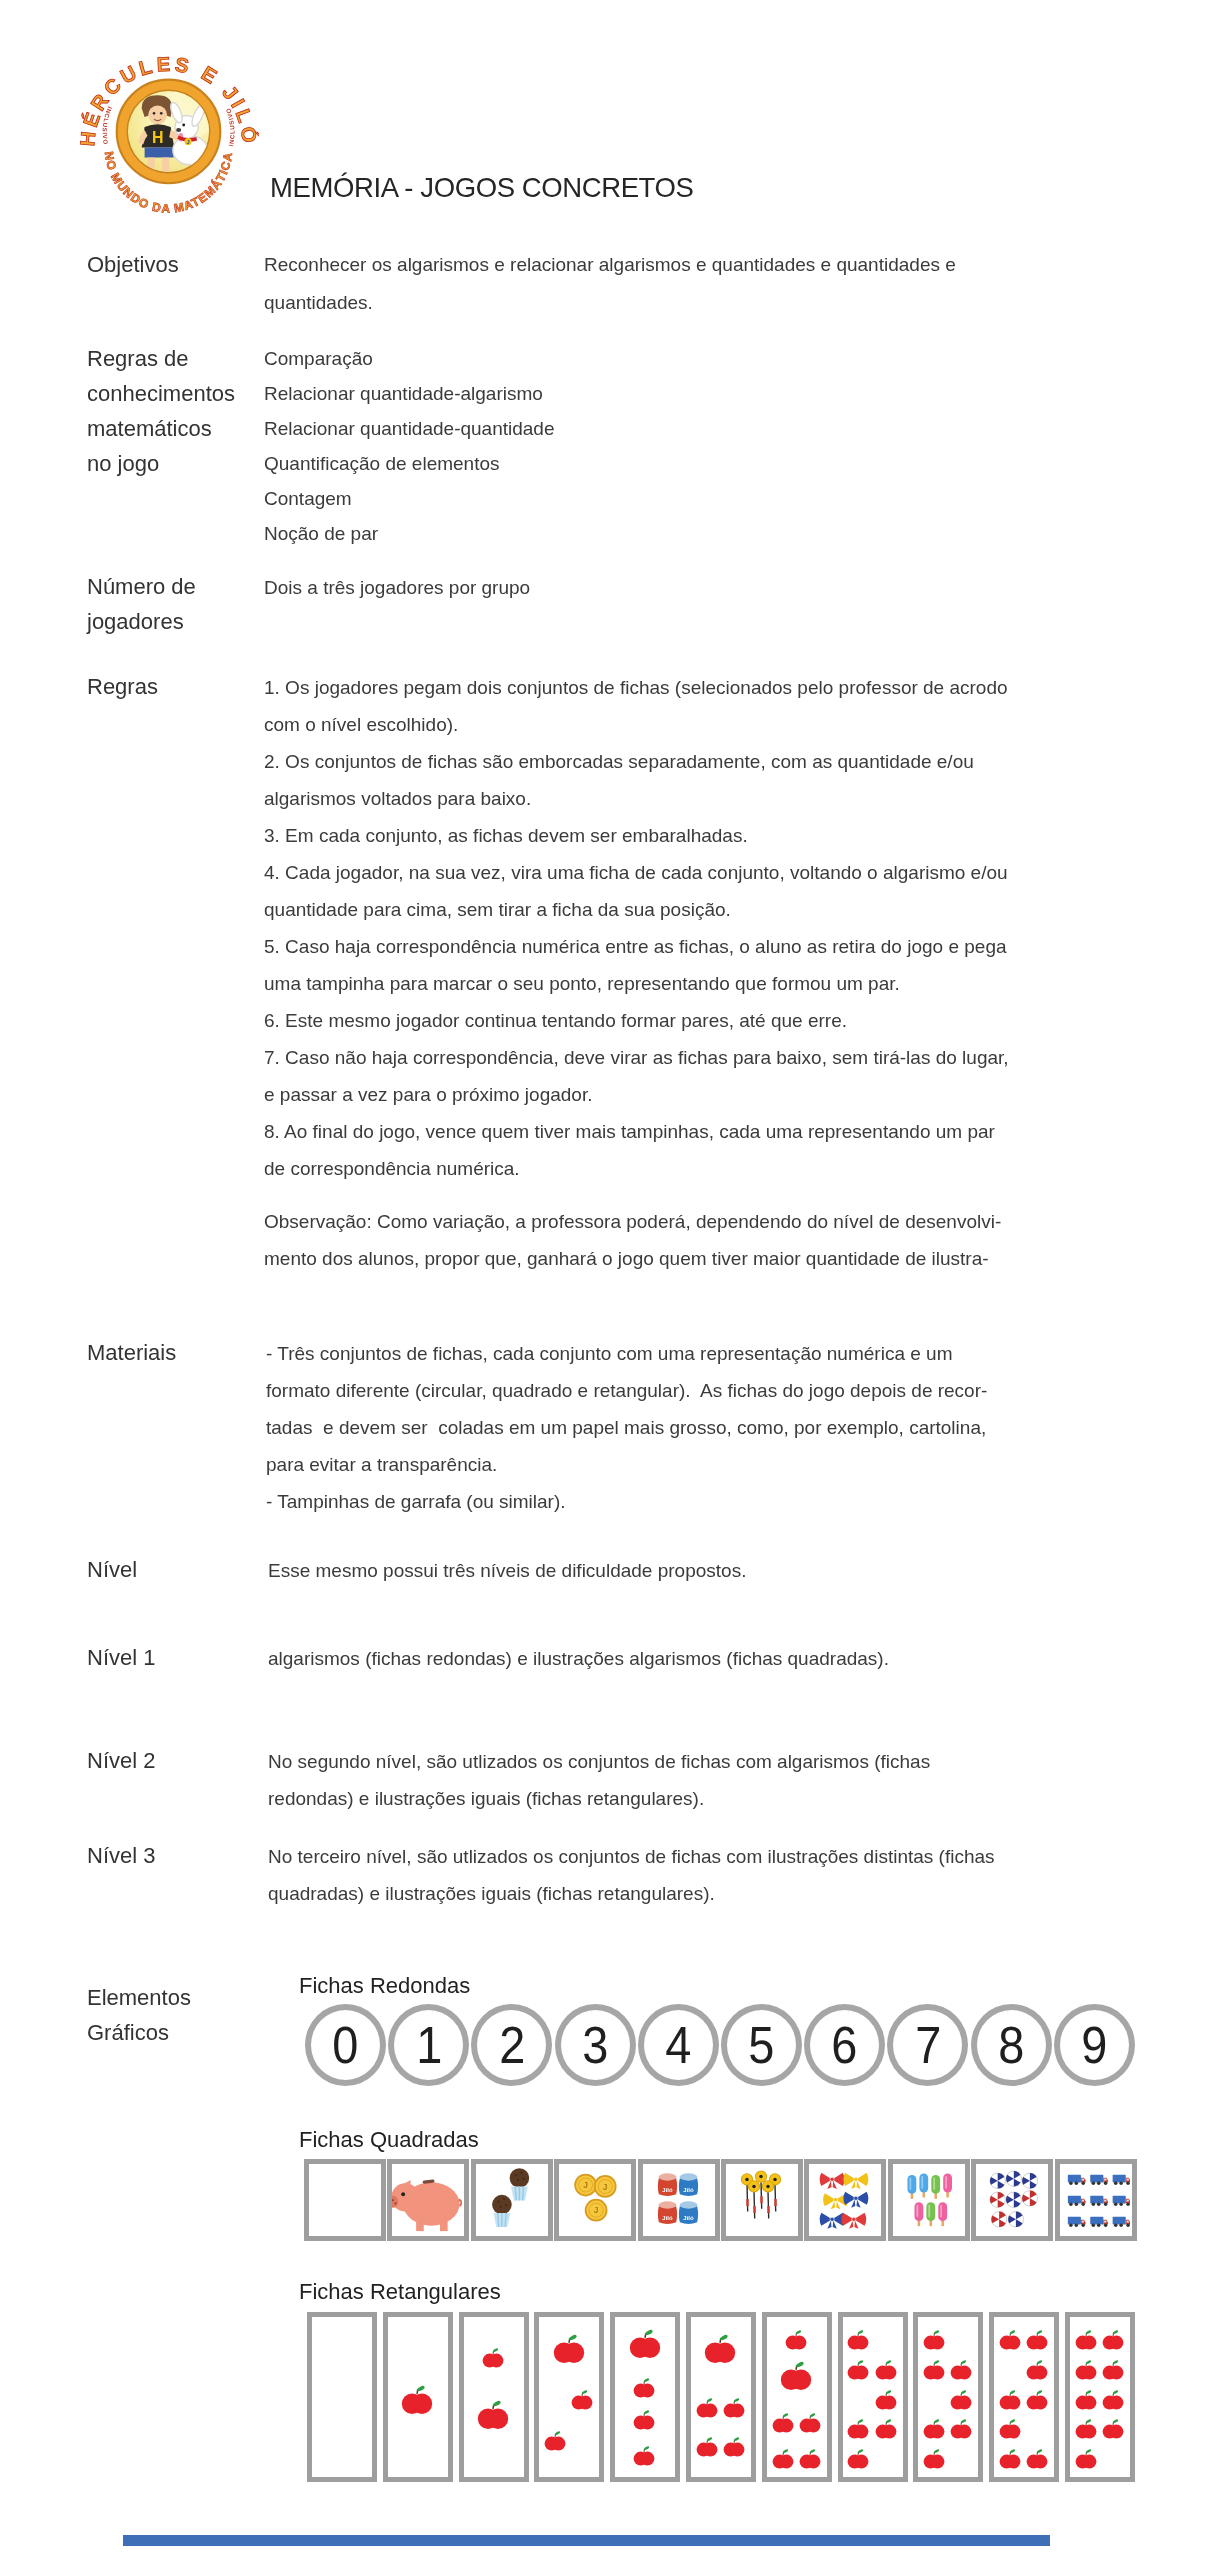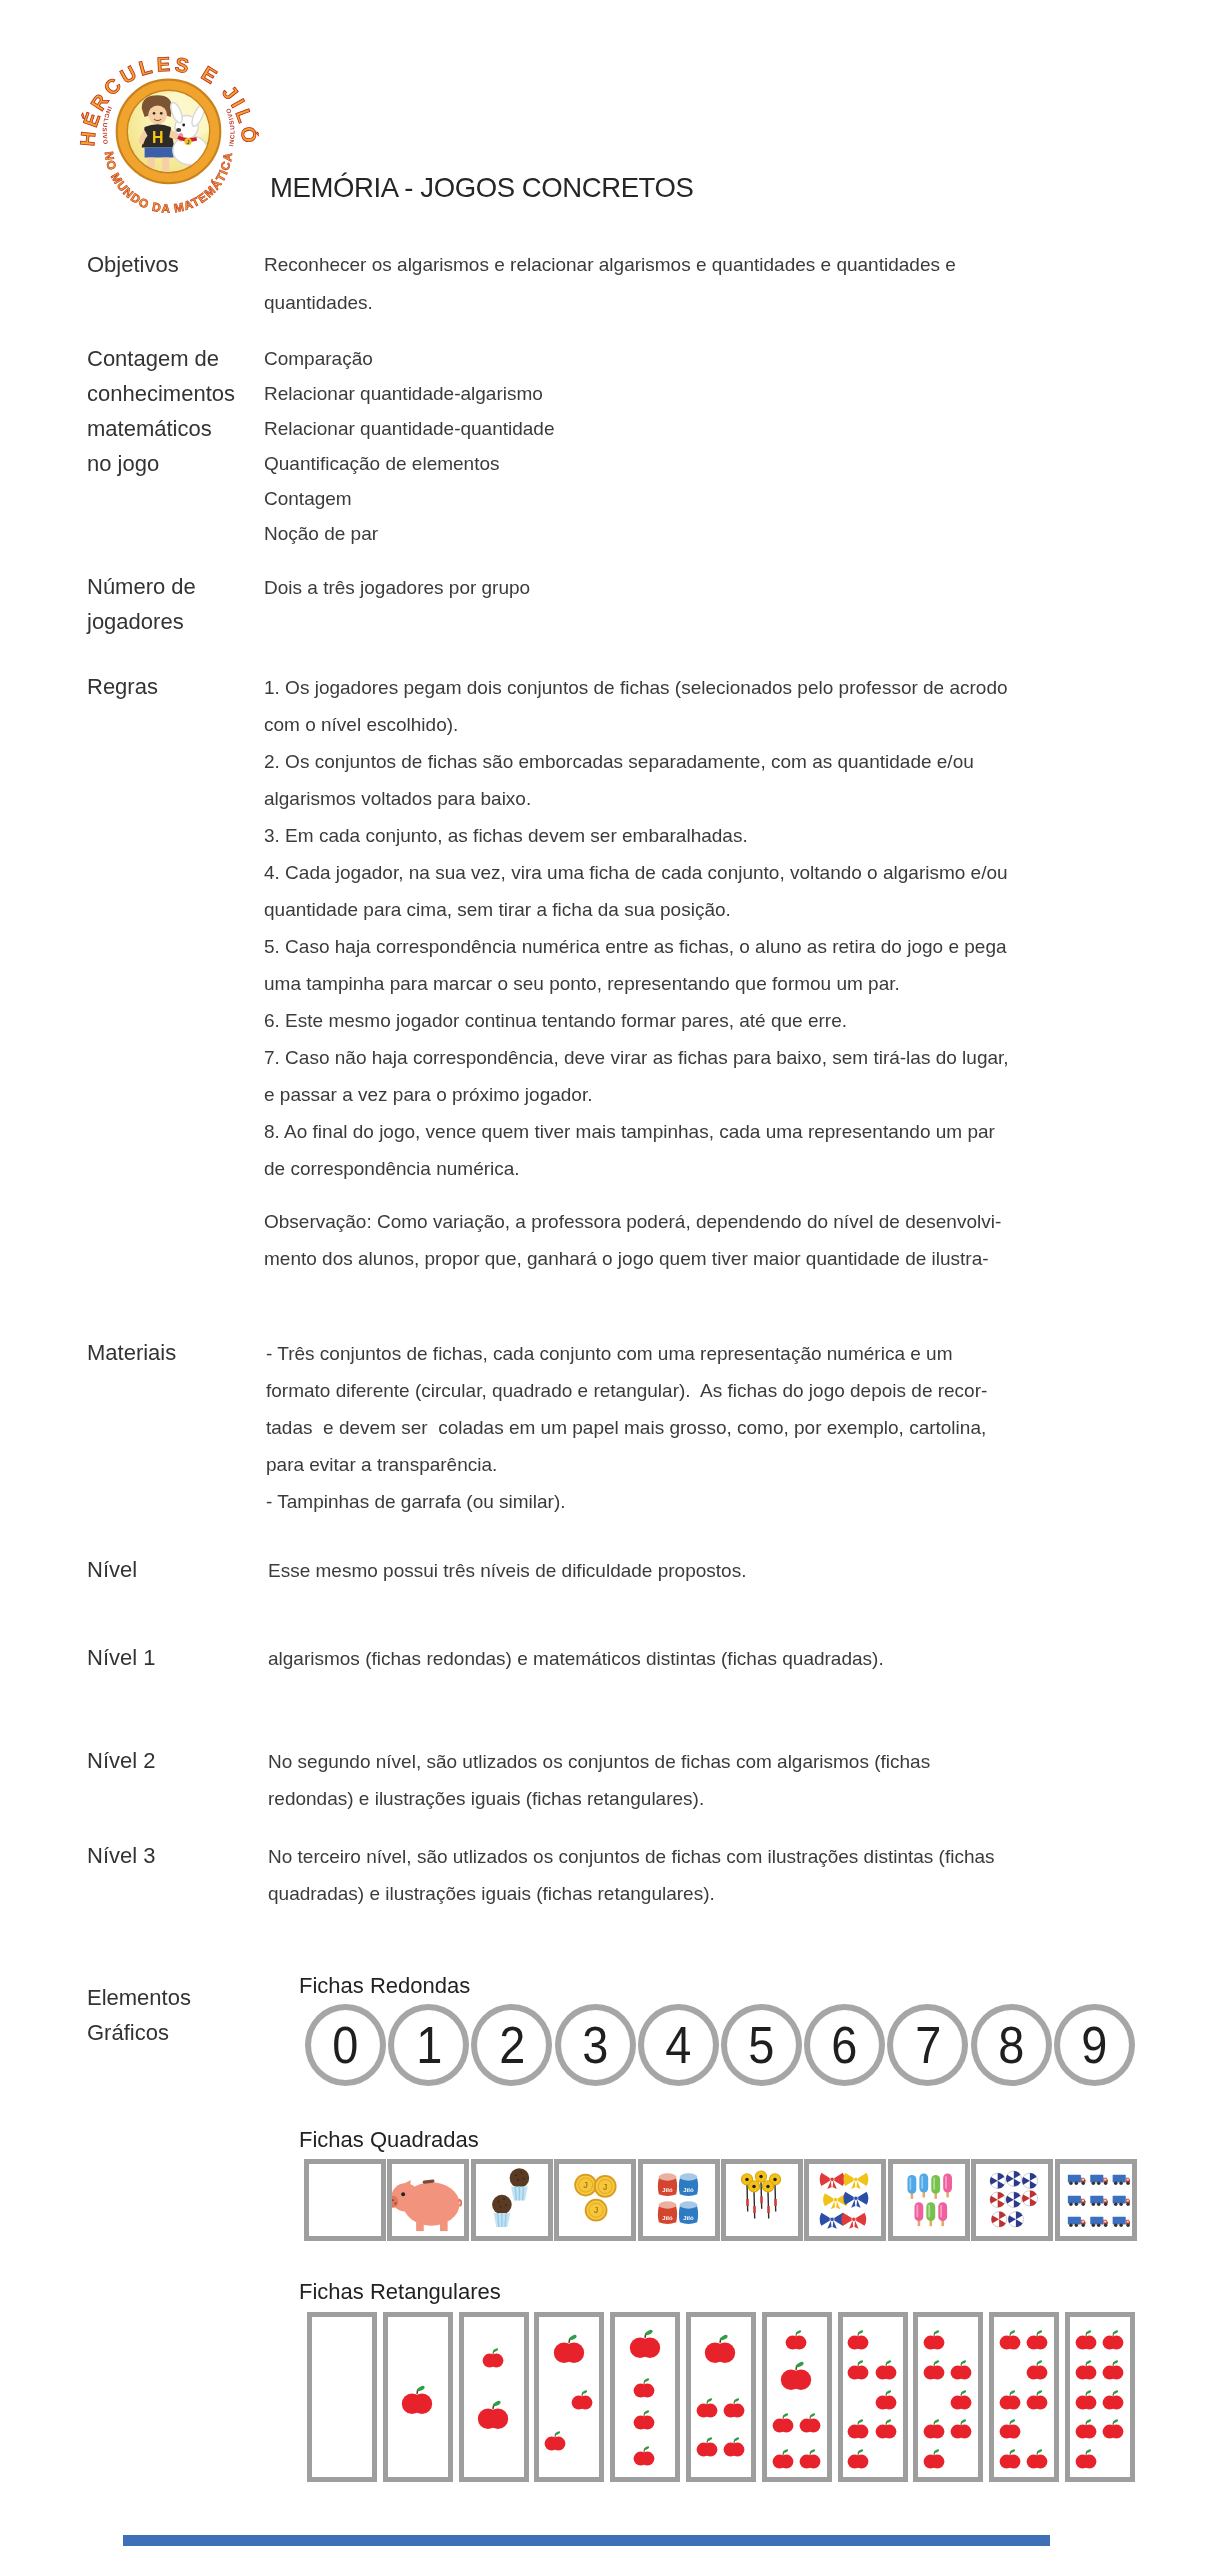--- a/index.html
+++ b/index.html
@@ -87,38 +87,38 @@
         <textPath href="#arcR" startOffset="50%" text-anchor="middle">INCLUSIVO</textPath>
       </text>
     </svg>
   </div>
 
   <div class="abs title" style="left:270px;top:172px">MEMÓRIA - JOGOS CONCRETOS</div>
 
   <div class="abs label" style="left:87px;top:247px">Objetivos</div>
   <div class="abs content" style="left:264px;top:246px;line-height:38px"><div class="line">Reconhecer os algarismos e relacionar algarismos e quantidades e quantidades e</div><div class="line">quantidades.</div></div>
 
-  <div class="abs label" style="left:87px;top:341px"><div class="line">Contagem de</div><div class="line">conhecimentos</div><div class="line">matemáticos</div><div class="line">no jogo</div></div>
+  <div class="abs label" style="left:87px;top:341px"><div class="line">Regras de</div><div class="line">conhecimentos</div><div class="line">matemáticos</div><div class="line">no jogo</div></div>
   <div class="abs content lh48" style="left:264px;top:341px"><div class="line">Comparação</div><div class="line">Relacionar quantidade-algarismo</div><div class="line">Relacionar quantidade-quantidade</div><div class="line">Quantificação de elementos</div><div class="line">Contagem</div><div class="line">Noção de par</div></div>
 
   <div class="abs label" style="left:87px;top:569px"><div class="line">Número de</div><div class="line">jogadores</div></div>
   <div class="abs content" style="left:264px;top:569px">Dois a três jogadores por grupo</div>
 
   <div class="abs label" style="left:87px;top:669px">Regras</div>
   <div class="abs content" style="left:264px;top:669px"><div class="line">1. Os jogadores pegam dois conjuntos de fichas (selecionados pelo professor de acrodo</div><div class="line">com o nível escolhido).</div><div class="line">2. Os conjuntos de fichas são emborcadas separadamente, com as quantidade e/ou</div><div class="line">algarismos voltados para baixo.</div><div class="line">3. Em cada conjunto, as fichas devem ser embaralhadas.</div><div class="line">4. Cada jogador, na sua vez, vira uma ficha de cada conjunto, voltando o algarismo e/ou</div><div class="line">quantidade para cima, sem tirar a ficha da sua posição.</div><div class="line">5. Caso haja correspondência numérica entre as fichas, o aluno as retira do jogo e pega</div><div class="line">uma tampinha para marcar o seu ponto, representando que formou um par.</div><div class="line">6. Este mesmo jogador continua tentando formar pares, até que erre.</div><div class="line">7. Caso não haja correspondência, deve virar as fichas para baixo, sem tirá-las do lugar,</div><div class="line">e passar a vez para o próximo jogador.</div><div class="line">8. Ao final do jogo, vence quem tiver mais tampinhas, cada uma representando um par</div><div class="line">de correspondência numérica.</div></div>
   <div class="abs content" style="left:264px;top:1203px"><div class="line">Observação: Como variação, a professora poderá, dependendo do nível de desenvolvi-</div><div class="line">mento dos alunos, propor que, ganhará o jogo quem tiver maior quantidade de ilustra-</div></div>
 
   <div class="abs label" style="left:87px;top:1335px">Materiais</div>
   <div class="abs content" style="left:266px;top:1335px"><div class="line">- Três conjuntos de fichas, cada conjunto com uma representação numérica e um</div><div class="line">formato diferente (circular, quadrado e retangular).  As fichas do jogo depois de recor-</div><div class="line">tadas  e devem ser  coladas em um papel mais grosso, como, por exemplo, cartolina,</div><div class="line">para evitar a transparência.</div><div class="line">- Tampinhas de garrafa (ou similar).</div></div>
 
   <div class="abs label" style="left:87px;top:1552px">Nível</div>
   <div class="abs content" style="left:268px;top:1552px">Esse mesmo possui três níveis de dificuldade propostos.</div>
 
   <div class="abs label" style="left:87px;top:1640px">Nível 1</div>
-  <div class="abs content" style="left:268px;top:1640px"><div class="line">algarismos (fichas redondas) e matemáticos distintas (fichas quadradas).</div></div>
+  <div class="abs content" style="left:268px;top:1640px"><div class="line">algarismos (fichas redondas) e ilustrações algarismos (fichas quadradas).</div></div>
 
   <div class="abs label" style="left:87px;top:1743px">Nível 2</div>
   <div class="abs content" style="left:268px;top:1743px"><div class="line">No segundo nível, são utlizados os conjuntos de fichas com algarismos (fichas</div><div class="line">redondas) e ilustrações iguais (fichas retangulares).</div></div>
 
   <div class="abs label" style="left:87px;top:1838px">Nível 3</div>
   <div class="abs content" style="left:268px;top:1838px"><div class="line">No terceiro nível, são utlizados os conjuntos de fichas com ilustrações distintas (fichas</div><div class="line">quadradas) e ilustrações iguais (fichas retangulares).</div></div>
 
   <div class="abs label" style="left:87px;top:1980px"><div class="line">Elementos</div><div class="line">Gráficos</div></div>
 
   <div class="abs heading" style="left:299px;top:1973px">Fichas Redondas</div>

